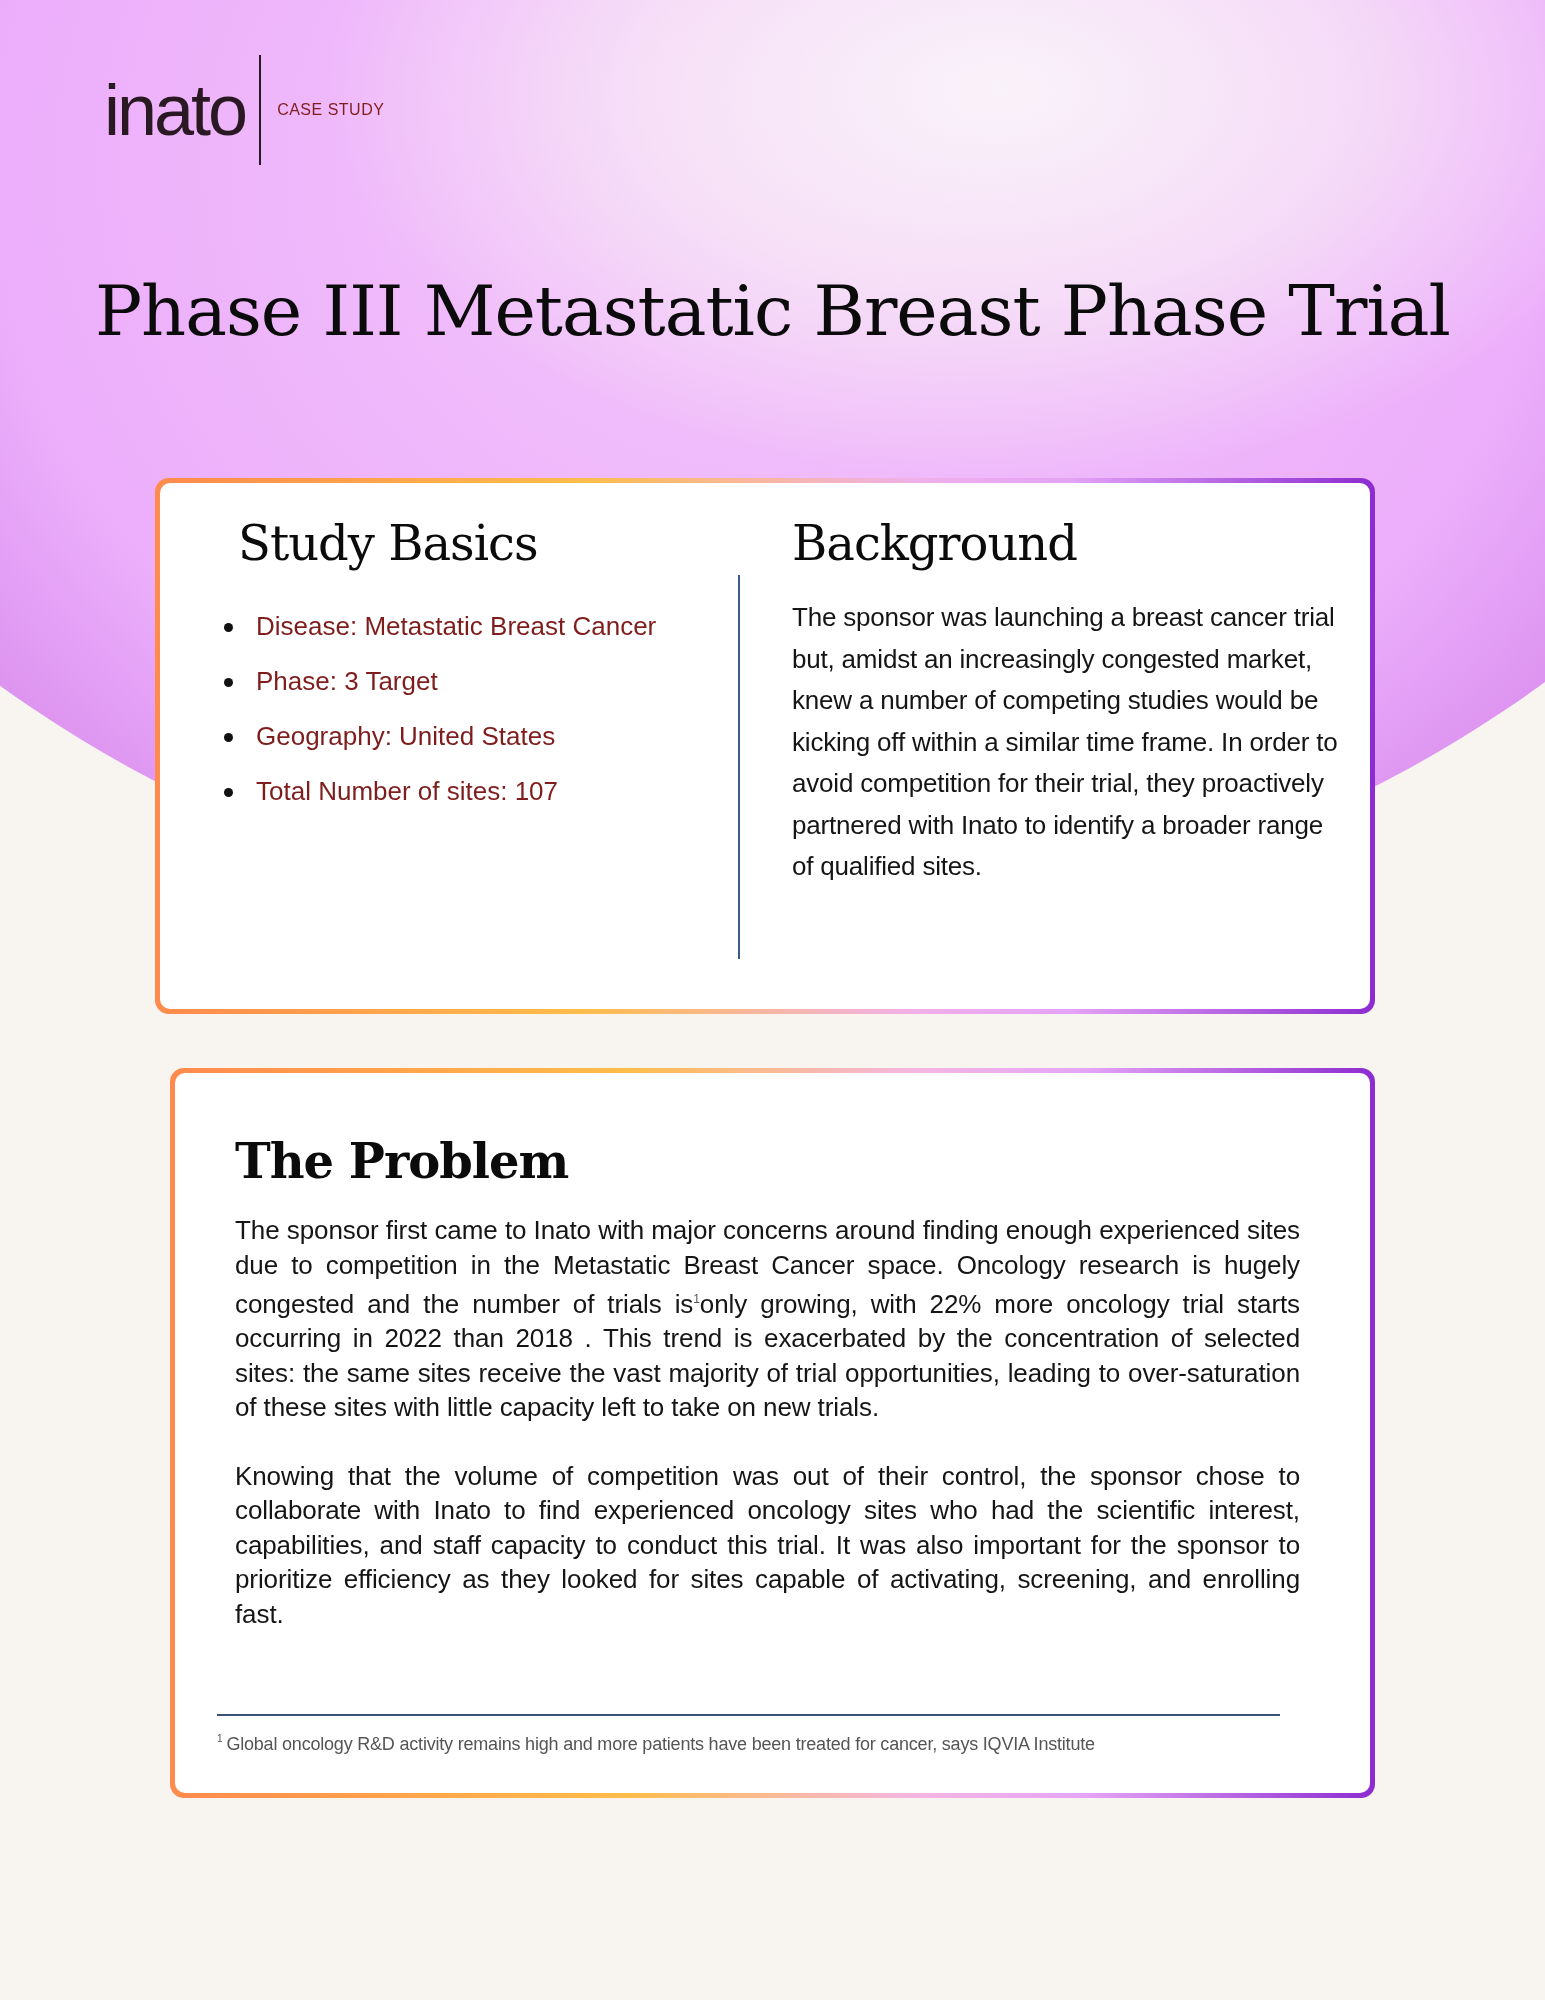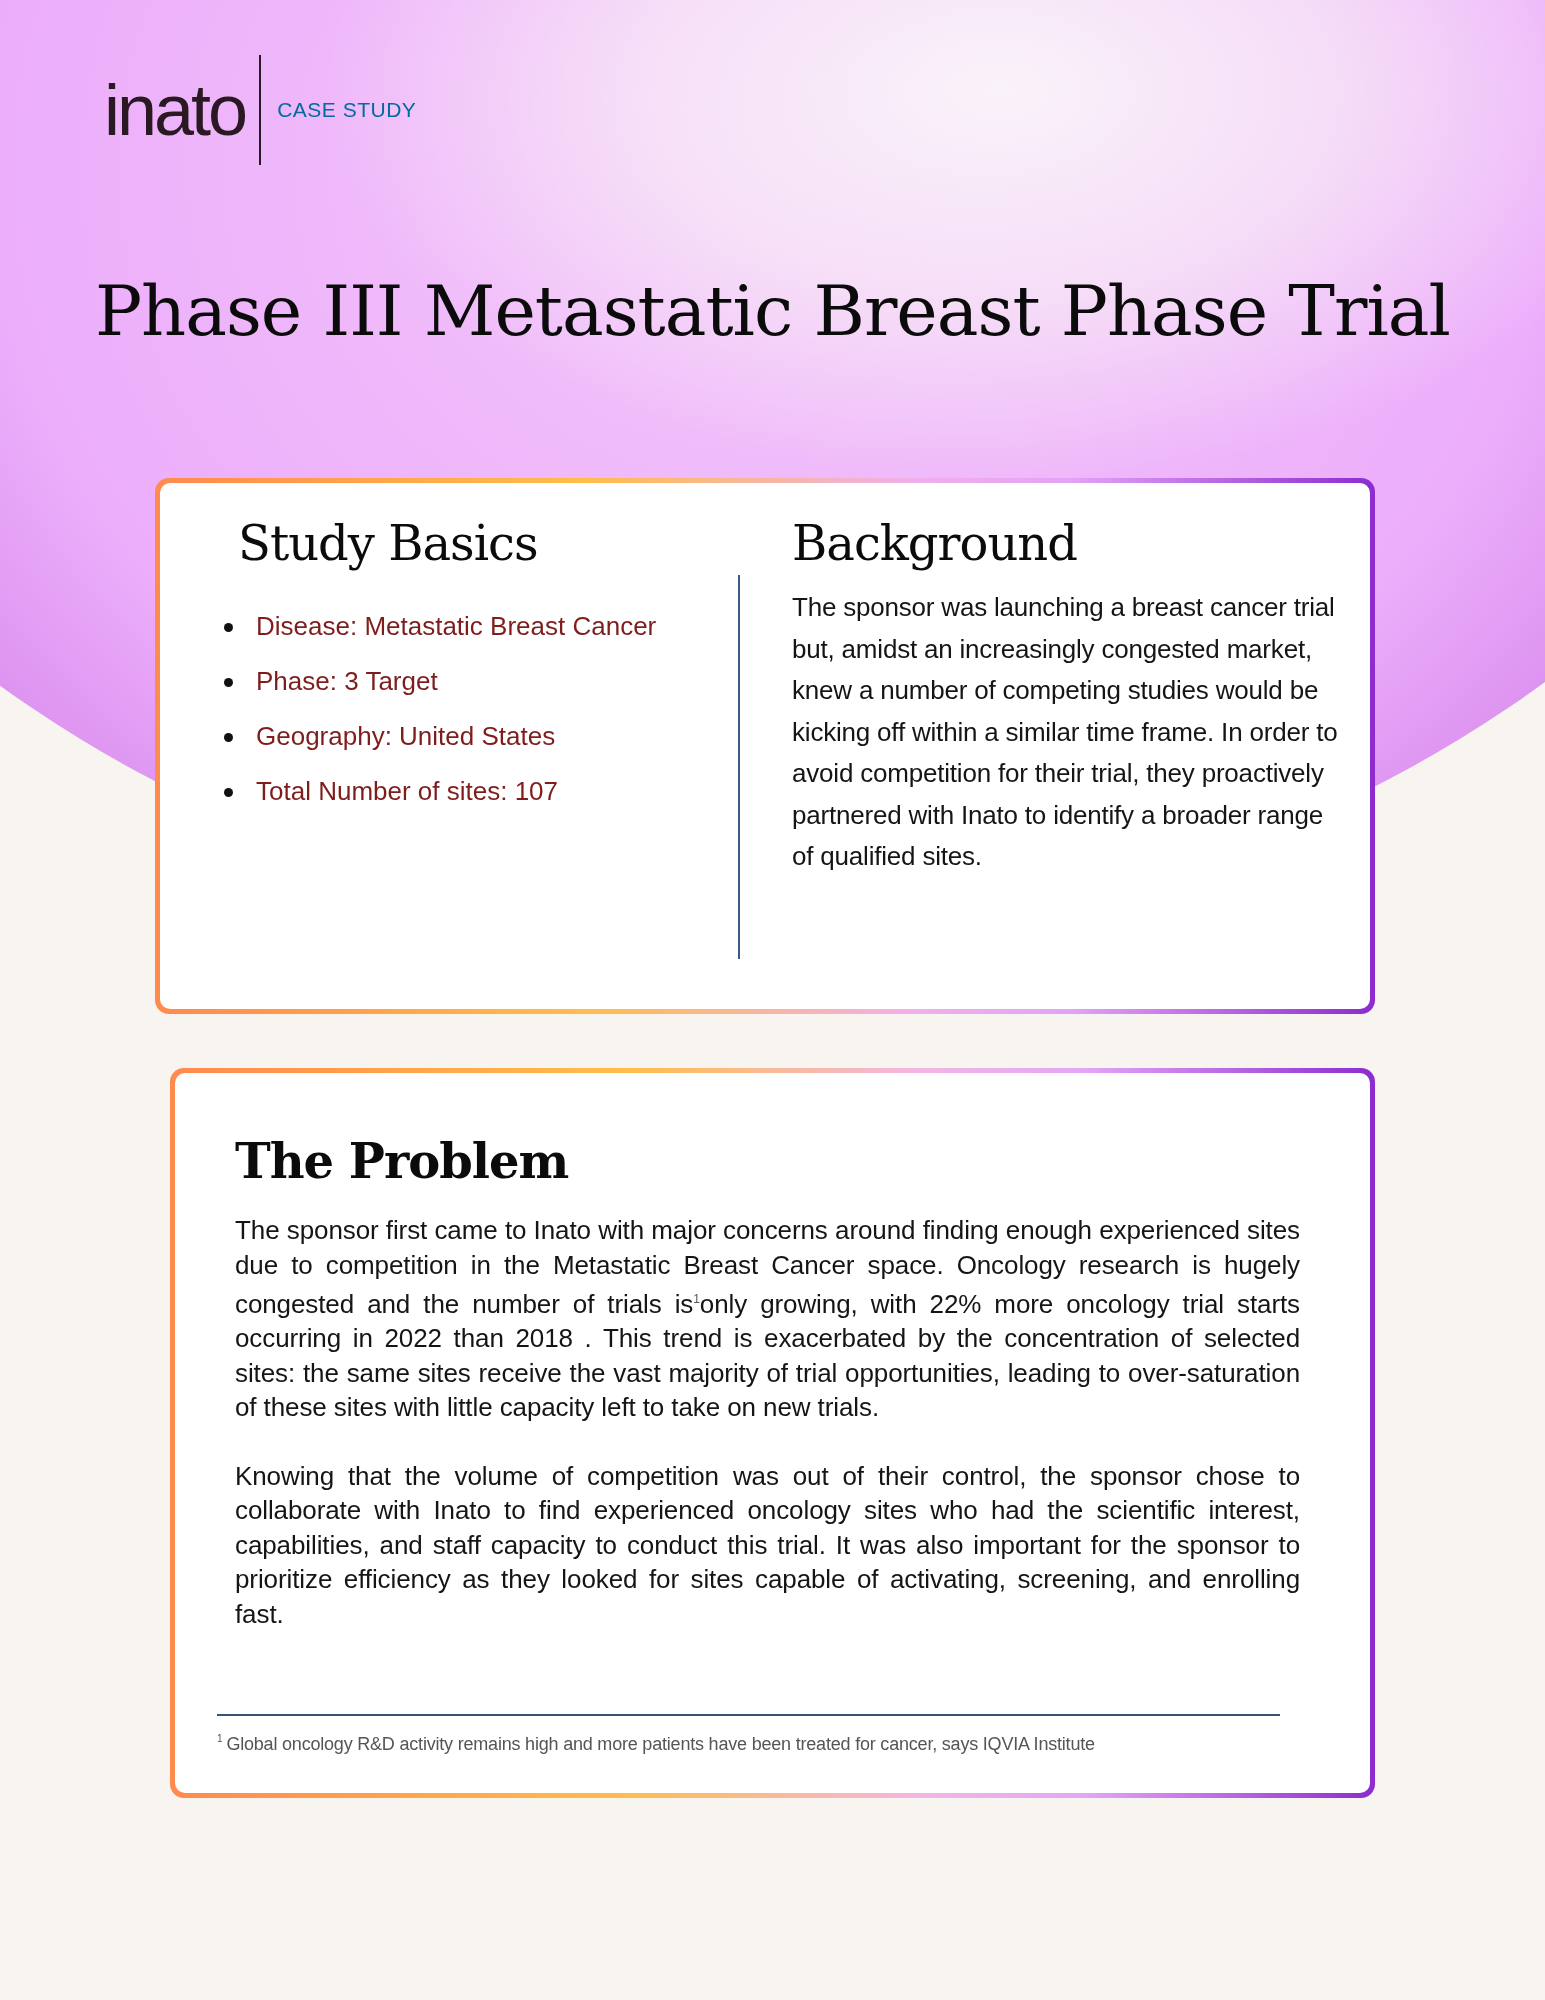--- a/index.html
+++ b/index.html
@@ -19,21 +19,21 @@
         radial-gradient(ellipse 1300px 1100px at 1240px 1500px, #f3c6fa 0%, #ecaefb 60%, #c56be0 100%);
       z-index: 0;
     }
     .header { position: absolute; left: 104px; top: 54px; height: 112px; display: flex; align-items: center; z-index: 2; }
     .logo {
       font-family: "Liberation Sans", sans-serif;
       font-size: 72px; color: #2a1922; letter-spacing: -3px; font-weight: 400;
       line-height: 1;
     }
     .header-divider { width: 2px; height: 110px; background: #2a1922; margin: 0 16px 0 14px; }
-    .case-study { font-size: 21px; color: #0369a1; letter-spacing: 0.5px; }
+    .case-study { font-size: 16px; color: #7f1d1d; letter-spacing: 0.5px; }
     .title {
       position: absolute; left: 0; right: 0; top: 270px; text-align: center;
       font-family: "DejaVu Serif", serif; font-size: 70px; font-weight: 400; color: #0b0b0b;
       letter-spacing: -1px; z-index: 2; margin: 0;
     }
     .card {
       position: absolute; z-index: 2;
       border-radius: 14px;
       padding: 5px;
       box-sizing: border-box;
@@ -53,21 +53,21 @@
     .col-right { left: 632px; width: 550px; }
     .v-divider { position: absolute; left: 578px; top: 92px; width: 2px; height: 384px; background: #3a5a87; }
     h2 {
       font-family: "DejaVu Serif", serif; font-weight: 400; font-size: 48px; color: #0b0b0b;
       margin: 0; letter-spacing: -1px;
     }
     .col h2 { margin-top: 32px; }
     ul.basics { list-style: none; margin: 28px 0 0 0; padding: 0; }
     ul.basics li { font-size: 26px; line-height: 55px; position: relative; padding-left: 32px; color: #7f1d1d; margin-left: -14px; }
     ul.basics li::before { content: ""; position: absolute; left: 0; top: 24px; width: 9px; height: 9px; border-radius: 50%; background: #111; }
-    .bg-text { font-size: 26px; line-height: 41.5px; color: #151515; margin-top: 16px; letter-spacing: -0.2px; }
+    .bg-text { font-size: 26px; line-height: 41.5px; color: #151515; margin-top: 26px; letter-spacing: -0.2px; }
     .problem { position: absolute; left: 60px; top: 60px; width: 1065px; }
     .problem h2 { margin: 0 0 24px 0; font-weight: bold; }
     .problem p { font-size: 26px; line-height: 34.5px; text-align: justify; margin: 0 0 34px 0; color: #151515; letter-spacing: -0.1px; }
     sup { font-size: 12px; color: #555; }
     .foot-line { position: absolute; left: 42px; top: 641px; width: 1063px; height: 2px; background: #3a5273; }
     .footnote { position: absolute; left: 42px; top: 660px; font-size: 18px; color: #555; letter-spacing: -0.2px; }
     .footnote sup { font-size: 10px; vertical-align: 8px; margin-right: 4px; }
   </style>
 </head>
 <body>

